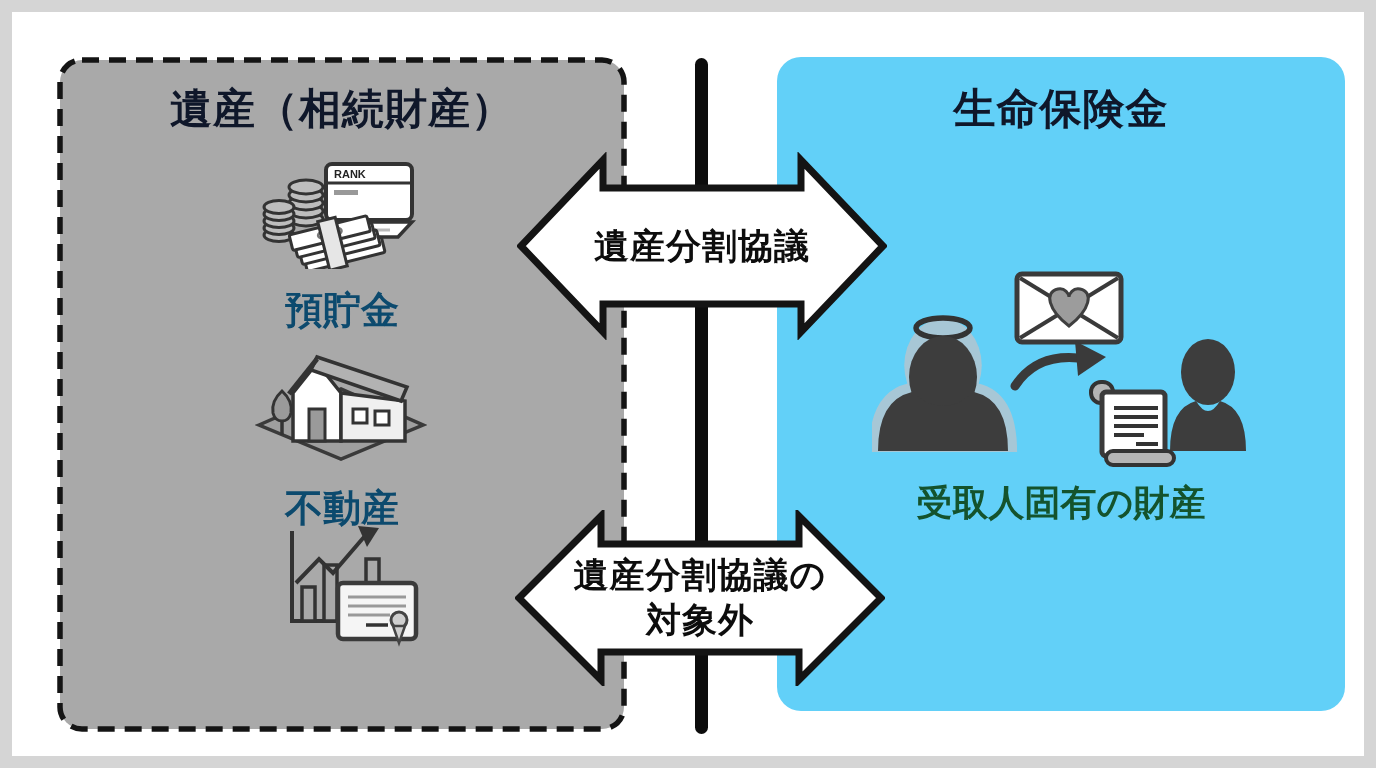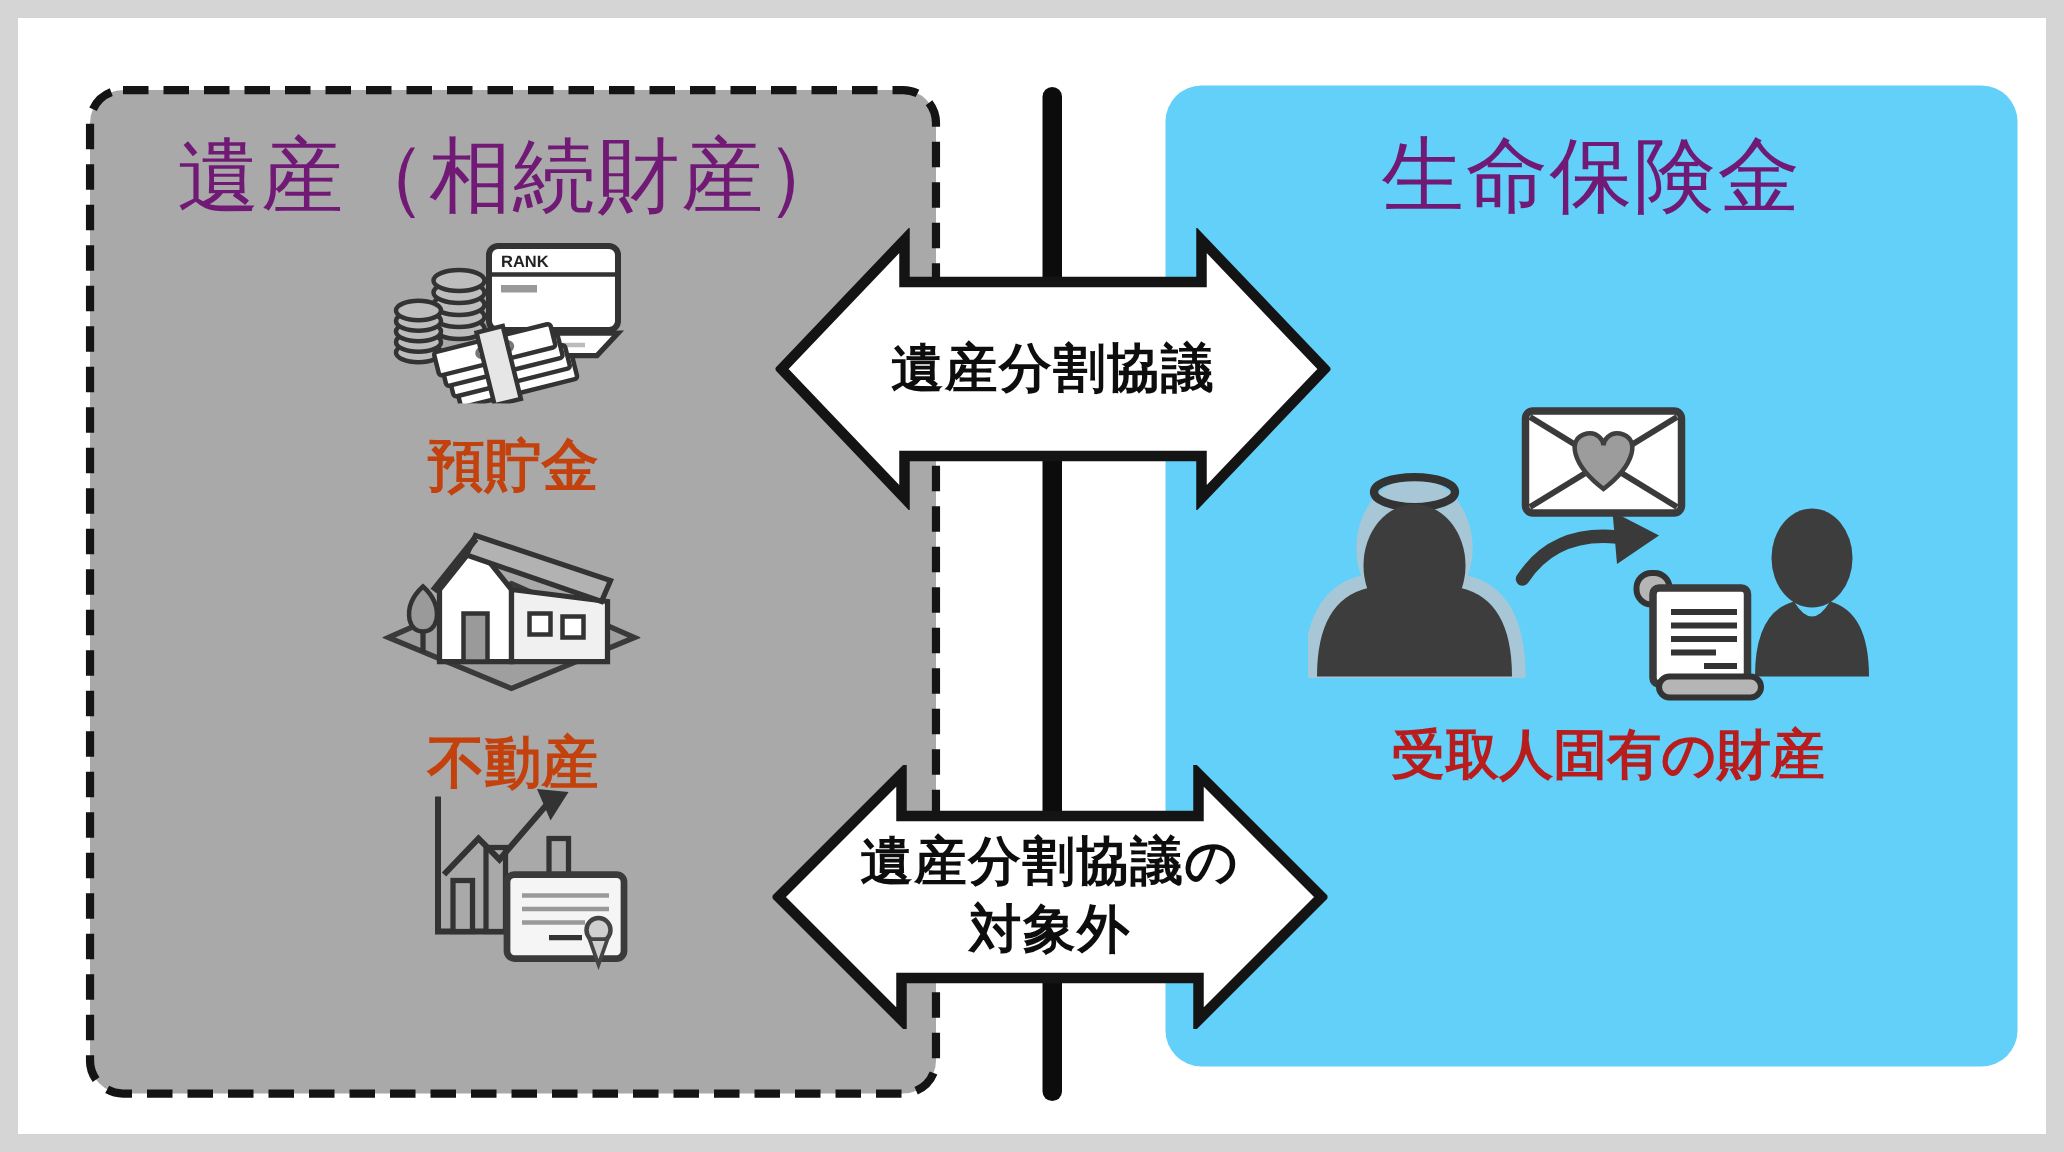--- a/index.html
+++ b/index.html
@@ -19,47 +19,47 @@
     left: 45px; top: 45px; width: 570px; height: 675px;
   }
   .left-panel .bg { position: absolute; inset: 0; }
   .right-panel {
     left: 765px; top: 45px; width: 568px; height: 654px;
     background: #62d0f8; border-radius: 24px;
   }
   .panel-title {
     position: absolute; left: 0; top: 24px; width: 100%;
     text-align: center;
-    font-size: 55px; font-weight: 400; color: #701a75;
+    font-size: 42px; font-weight: 700; color: #0f172a;
     letter-spacing: 1px;
   }
   .item-label {
     position: absolute; left: 0; width: 100%;
     text-align: center;
-    font-size: 38px; font-weight: 800; color: #c2410c;
+    font-size: 38px; font-weight: 800; color: #0c4a6e;
   }
   .icon-abs { position: absolute; }
   .divider {
     position: absolute; left: 683px; top: 46px;
     width: 13px; height: 676px;
     background: #0c0c0c; border-radius: 7px;
   }
   .arrow-wrap { position: absolute; }
   .arrow-label {
     position: absolute; inset: 0;
     display: flex; flex-direction: column;
     align-items: center; justify-content: center;
     font-size: 35px; font-weight: 800; color: #0d0d0d;
     line-height: 1.28; letter-spacing: 1px;
     text-align: right;
   }
   .caption {
-    position: absolute; left: 11px; top: 422px; width: 100%;
+    position: absolute; left: 0; top: 422px; width: 100%;
     text-align: center;
-    font-size: 36px; font-weight: 800; color: #b91c1c;
+    font-size: 36px; font-weight: 800; color: #14532d;
   }
   svg { display: block; }
 </style>
 </head>
 <body>
 
 <div class="frame">
   <div class="inner">
 
     <div class="panel left-panel">

